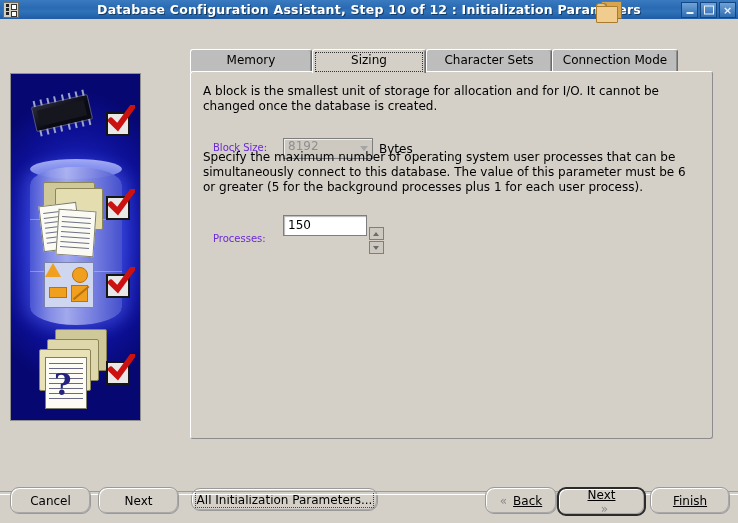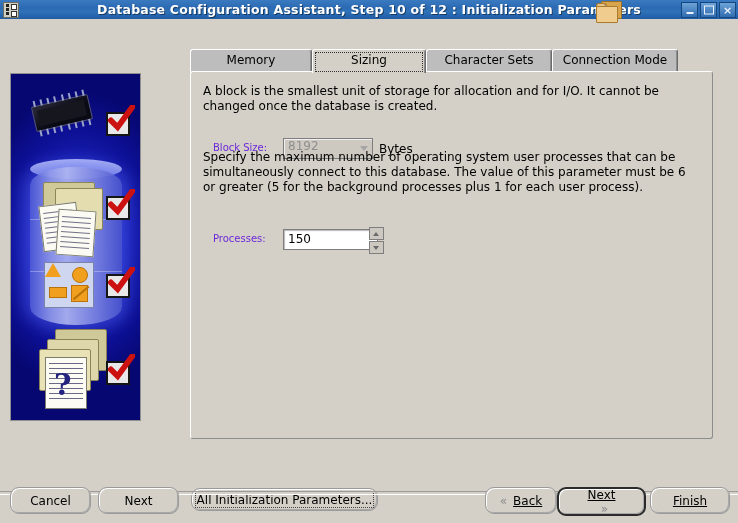--- a/index.html
+++ b/index.html
@@ -145,22 +145,22 @@
   .combo{
     position:absolute;left:92px;top:66px;width:88px;height:19px;
     background:#cdc9c1;border:1px solid #7e7e7e;box-shadow:inset 1px 1px 0 #efefef;
     display:flex;align-items:flex-start;
   }
   .combo .val{font-size:12px;color:#8f8f8f;padding-left:4px;}
   .combo .arw{position:absolute;right:4px;top:7px;width:0;height:0;
     border-left:4px solid transparent;border-right:4px solid transparent;border-top:5px solid #a5a5a5;}
   .bytes{position:absolute;left:188px;top:70px;font-size:12px;}
   .txtbox{
-    position:absolute;left:92px;top:157px;width:82px;height:19px;
-    background:#ffffff;border:1px solid #7e7e7e;box-shadow:inset 1px 1px 1px #b9b9b9;padding-left:11px;
+    position:absolute;left:92px;top:143px;width:82px;height:19px;
+    background:#ffffff;border:1px solid #7e7e7e;box-shadow:inset 1px 1px 1px #b9b9b9;
   }
   .txtbox .v{position:absolute;left:4px;top:2px;font-size:12px;color:#000;}
   .spin{position:absolute;left:178px;top:155px;width:13px;height:23px;}
   .spin b{display:block;width:13px;height:11px;background:#cdc9c1;border:1px solid #7e7e7e;position:relative;}
   .spin b:last-child{margin-top:1px;}
   .spin b i{position:absolute;left:3px;top:4px;width:0;height:0;border-left:3px solid transparent;border-right:3px solid transparent;}
   .spin b.up i{border-bottom:4px solid #6b6b6b;}
   .spin b.dn i{border-top:4px solid #6b6b6b;}
 
   

